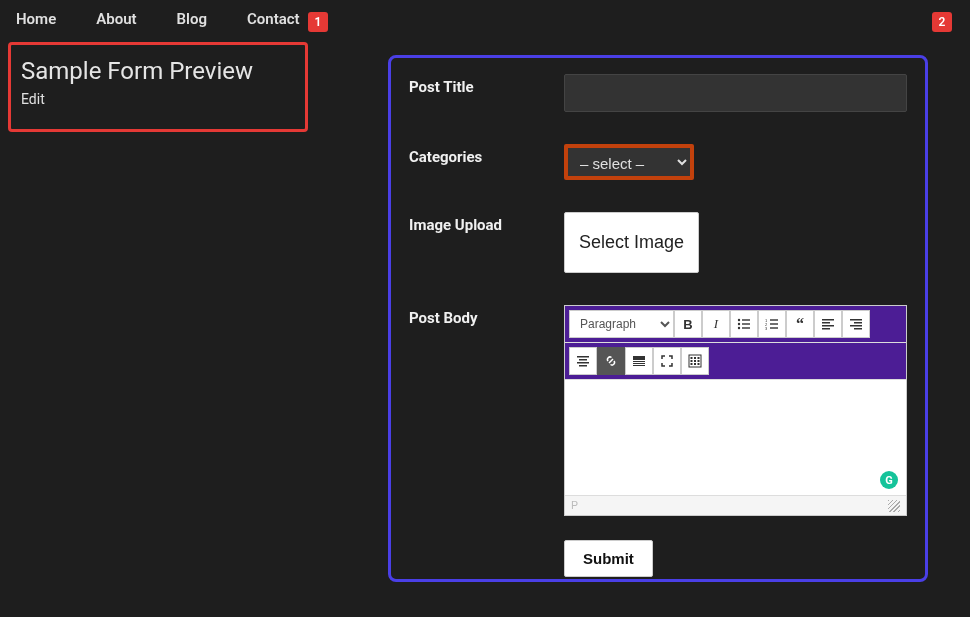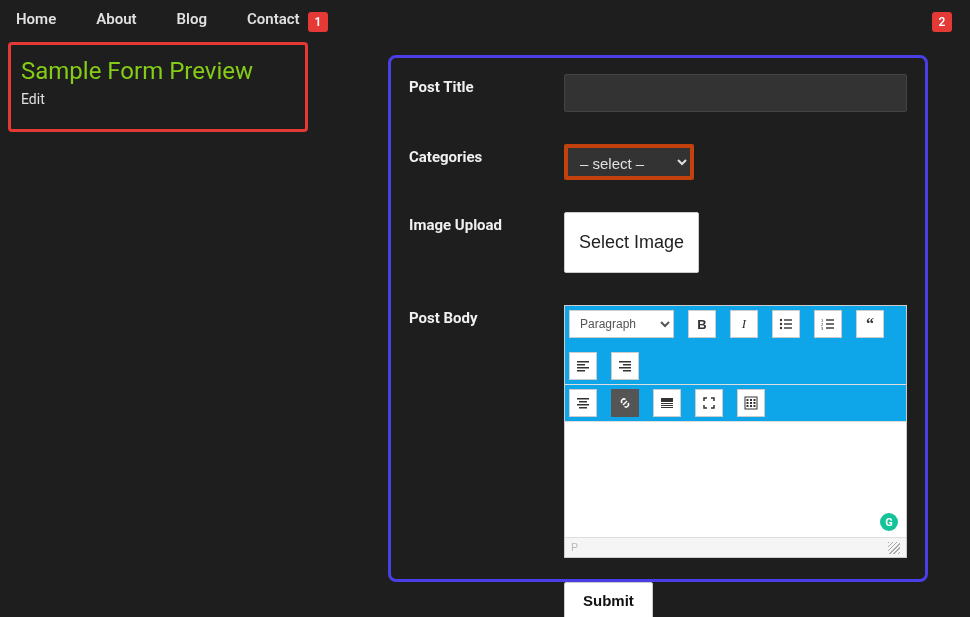--- a/index.html
+++ b/index.html
@@ -54,21 +54,21 @@
       left: 8px;
       width: 300px;
       height: 90px;
       border: 3px solid #e53935;
       border-radius: 4px;
       padding: 12px 10px;
     }
     .sidebar-title {
       font-size: 24px;
       font-weight: 400;
-      color: #84cc16;
+      color: #e5e5e5;
       margin-bottom: 6px;
     }
     .sidebar-edit {
       font-size: 14px;
       color: #e0e0e0;
       cursor: pointer;
     }
     .form-panel {
       position: absolute;
       top: 55px;
@@ -124,23 +124,23 @@
     }
     .editor-wrap {
       width: 100%;
       background: #f5f5f5;
       border: 1px solid #ccc;
     }
     .editor-toolbar {
       display: flex;
       flex-wrap: wrap;
       padding: 4px;
-      gap: 14px;
+      gap: 0;
       border-bottom: 1px solid #ddd;
-      background: #0ea5e9;
+      background: #4c1d95;
     }
     .editor-toolbar-row2 {
       border-top: none;
     }
     .tb-btn {
       background: #fff;
       border: 1px solid #ccc;
       width: 28px;
       height: 28px;
       display: flex;

